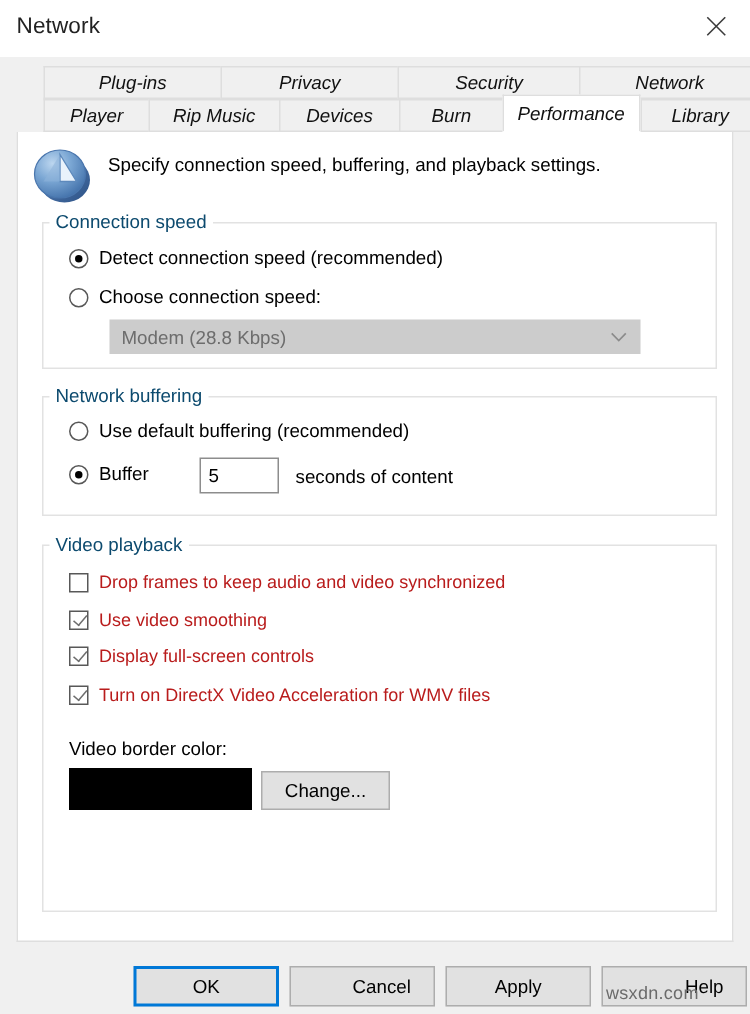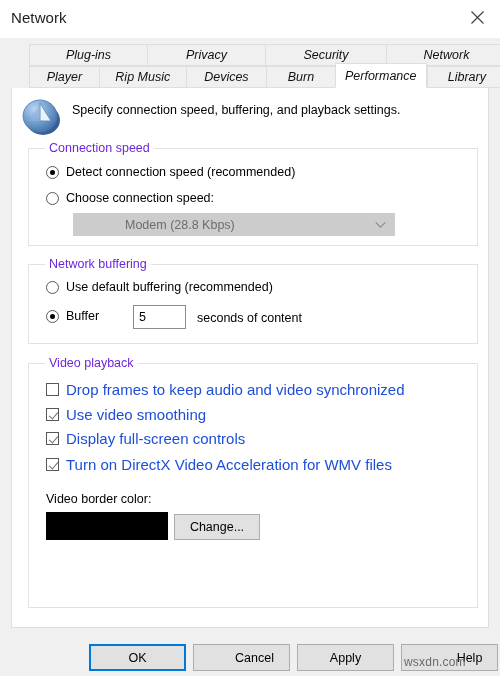--- a/index.html
+++ b/index.html
@@ -126,25 +126,25 @@
 
   
   .groupbox {
     position: absolute;
     box-sizing: border-box;
     border: 1px solid #e2e2e2;
     border-radius: 0;
   }
   .group-legend {
     position: absolute;
-    top: -8px; left: 16px;
+    top: -8px; left: 4px;
     background: #ffffff;
     padding: 0 4px;
     font-size: 12.5px;
-    color: #6d28d9;
+    color: #0c4a6e;
   }
 
   #group-connection { left: 16px; top: 60px; width: 450px; height: 98px; }
   #group-buffering  { left: 16px; top: 176px; width: 450px; height: 80px; }
   #group-video      { left: 16px; top: 275px; width: 450px; height: 245px; }
 
   
   .radio-line {
     position: absolute;
     display: flex;
@@ -189,21 +189,21 @@
   }
   .checkbox.checked::after {
     content: "";
     position: absolute;
     left: 3.5px; top: 0.5px;
     width: 4px; height: 8px;
     border: solid #6e6e6e;
     border-width: 0 1.6px 1.6px 0;
     transform: rotate(40deg);
   }
-  .check-label { font-size: 15px; color: #1d4ed8; white-space: nowrap; }
+  .check-label { font-size: 12px; color: #b91c1c; white-space: nowrap; }
 
   
   .combo {
     position: absolute;
     box-sizing: border-box;
     background: #cccccc;
     border: none;
     display: flex;
     align-items: center;
     cursor: default;
@@ -380,21 +380,21 @@
       <div class="radio-line" style="left:17px; top:16px;">
         <span class="radio checked"></span>
         <span class="radio-label">Detect connection speed (recommended)</span>
       </div>
 
       <div class="radio-line" style="left:17px; top:42px;">
         <span class="radio"></span>
         <span class="radio-label">Choose connection speed:</span>
       </div>
 
-      <div class="combo" style="left:44px; top:64px; width:322px; height:23px;padding-left:44px;">
+      <div class="combo" style="left:44px; top:64px; width:354px; height:23px;">
         <span class="combo-text">Modem (28.8 Kbps)</span>
         <svg class="combo-arrow" width="11" height="7" viewBox="0 0 11 7">
           <polyline points="0.8,0.8 5.5,5.6 10.2,0.8" fill="none" stroke="#8b8b8b" stroke-width="1.1"></polyline>
         </svg>
       </div>
     </div>
 
     <div class="groupbox" id="group-buffering">
       <div class="group-legend">Network buffering</div>
 

